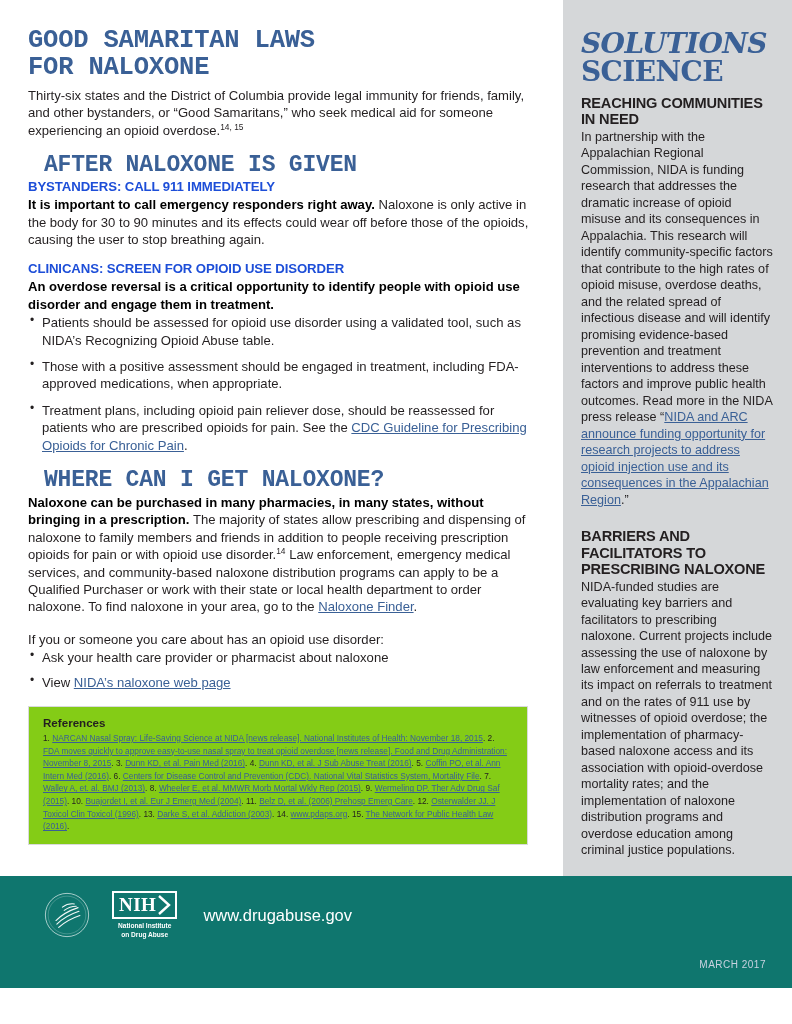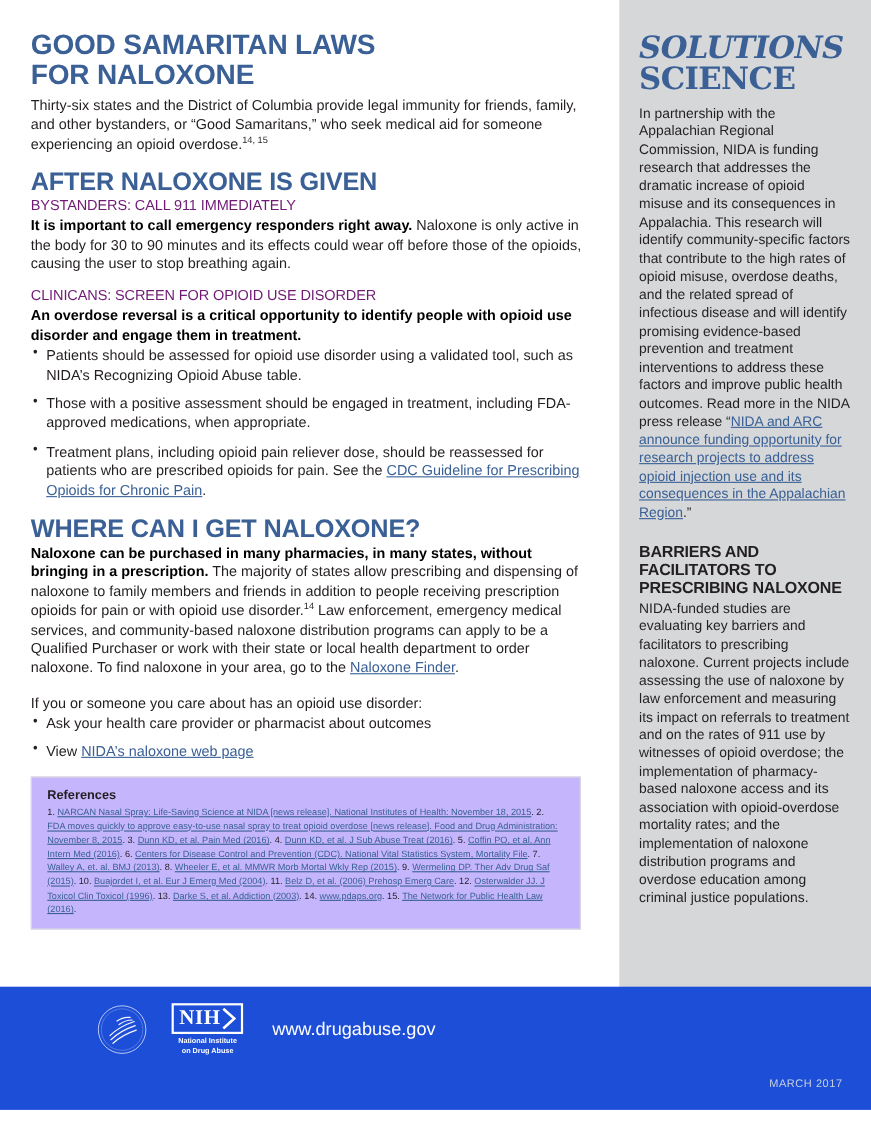--- a/index.html
+++ b/index.html
@@ -11,31 +11,31 @@
   }
   .page { position: relative; width: 792px; height: 1024px; overflow: hidden; background: #fff; }
 
   
   .body-area { display: flex; width: 792px; height: 912px; }
   .col-main { width: 563px; padding: 28px 32px 0 28px; }
   .col-side { width: 229px; background: #d5d7d9; padding: 30px 18px 0 18px; }
 
   
   .h-slab {
-    font-family: Liberation Sans, sans-serif;
+    font-family: Liberation Mono, monospace;
     font-weight: bold;
     color: #3a6096;
     letter-spacing: -0.2px;
     line-height: 1.04;
     text-transform: uppercase;
   }
   .h1 { font-size: 25.5px; margin-bottom: 6px; }
-  .h2 { font-size: 23px; margin-bottom: 1px; }
+  .h2 { font-size: 23px; margin-bottom: 1px; margin-left: 16px; }
   .sub-blue {
-    color: #701a75; font-weight: normal; font-size: 13.2px;
+    color: #1d4ed8; font-weight: bold; font-size: 13.2px;
     letter-spacing: -0.1px; margin-bottom: 2px;
   }
   p, li { color: #231f20; font-size: 13.1px; line-height: 1.33; }
   .lead { margin-bottom: 2px; }
   b, strong { font-weight: bold; color: #000; }
   sup { font-size: 8.4px; vertical-align: super; line-height: 0; }
   a.link { color: #3a6096; text-decoration: underline; }
 
   ul.bul { list-style: none; margin-top: 1px; }
   ul.bul li {
@@ -45,44 +45,43 @@
     content: "\2022"; position: absolute; left: 2px; top: -1px;
     color: #231f20; font-size: 12px;
   }
   ul.tight li { margin-bottom: 7px; }
 
   .sec { margin-bottom: 15px; }
   .sec-gap { height: 11px; }
 
   
   .refs {
-    background: #c4b5fd; border: 1px solid #d9dadb;
+    background: #84cc16; border: 1px solid #d9dadb;
     padding: 9px 16px 11px 14px; width: 500px;
   }
   .refs h4 { font-size: 11.6px; color: #231f20; font-weight: bold; margin-bottom: 3px; }
   .refs p { font-size: 8.3px; line-height: 1.52; color: #3a6096; }
   .refs a { color: #3a6096; }
   .refs .plain { color: #231f20; text-decoration: none; }
 
   
   .sb-title { line-height: 1.0; margin-bottom: 9px; }
   .sb-title div { font-family: "DejaVu Serif", serif; font-weight: bold; color: #3a6096;
     font-size: 28px; letter-spacing: -0.6px; }
   .sb-title .ital { font-style: italic; }
   .sb-h { font-size: 14.6px; font-weight: bold; color: #231f20; line-height: 1.13;
     text-transform: uppercase; margin-bottom: 1px; letter-spacing: -0.2px; }
   .sb-p { font-size: 12.6px; line-height: 1.31; color: #231f20; }
   .sb-p a { color: #3a6096; text-decoration: underline; }
   .sb-block { margin-bottom: 20px; }
 
   
   .footer {
-    position: absolute; left: 0; top: 897px; width: 792px; height: 112px;
-    background: #1d4ed8;
-    padding-left: 44px;
+    position: absolute; left: 0; top: 876px; width: 792px; height: 112px;
+    background: #0f766e;
   }
   .footer-inner { display: flex; align-items: center; height: 78px; padding-left: 44px; }
   .hhs-seal { width: 46px; height: 46px; margin-right: 22px; }
   .nih-logo { margin-right: 26px; text-align: center; }
   .nih-box {
     border: 2px solid #fff; color: #fff; font-weight: bold; font-size: 19px;
     font-family: "Liberation Serif", serif;
     padding: 1px 4px 1px 5px; display: flex; align-items: center; letter-spacing: 0.5px;
   }
   .nih-cap { color: #fff; font-size: 6.6px; line-height: 1.25; margin-top: 3px; font-weight: bold; }
@@ -126,39 +125,40 @@
       </div>
 
       <div class="sec">
         <div class="h-slab h2">WHERE CAN I GET NALOXONE?</div>
         <p><b>Naloxone can be purchased in many pharmacies, in many states, without bringing in a prescription.</b><span> The majority of states allow prescribing and dispensing of naloxone to family members and friends in addition to people receiving prescription opioids for pain or with opioid use disorder.</span><sup>14</sup><span> Law enforcement, emergency medical services, and community-based naloxone distribution programs can apply to be a Qualified Purchaser or work with their state or local health department to order naloxone. To find naloxone in your area, go to the  </span><a class="link" href="#">Naloxone Finder</a><span>.</span></p>
       </div>
 
       <div class="sec">
         <p>If you or someone you care about has an opioid use disorder:</p>
         <ul class="bul tight">
-          <li>Ask your health care provider or pharmacist about outcomes</li>
+          <li>Ask your health care provider or pharmacist about naloxone</li>
           <li><span>View </span><a class="link" href="#">NIDA’s naloxone web page</a></li>
         </ul>
       </div>
 
       <div class="refs">
         <h4>References</h4>
         <p id="refs-list"><span class="plain">1. </span><a href="#">NARCAN Nasal Spray: Life-Saving Science at NIDA [news release]. National Institutes of Health: November 18, 2015</a><span class="plain">. </span><span class="plain">2. </span><a href="#">FDA moves quickly to approve easy-to-use nasal spray to treat opioid overdose [news release].  Food and Drug Administration: November 8, 2015</a><span class="plain">. </span><span class="plain">3. </span><a href="#">Dunn KD, et al. Pain Med (2016)</a><span class="plain">. </span><span class="plain">4. </span><a href="#">Dunn KD, et al. J Sub Abuse Treat (2016)</a><span class="plain">. </span><span class="plain">5. </span><a href="#">Coffin PO, et al. Ann Intern Med (2016)</a><span class="plain">. </span><span class="plain">6. </span><a href="#">Centers for Disease Control and Prevention (CDC). National Vital Statistics System, Mortality File</a><span class="plain">. </span><span class="plain">7. </span><a href="#">Walley A, et. al. BMJ (2013)</a><span class="plain">. </span><span class="plain">8. </span><a href="#">Wheeler E, et al. MMWR Morb Mortal Wkly Rep (2015)</a><span class="plain">. </span><span class="plain">9. </span><a href="#">Wermeling DP. Ther Adv Drug Saf (2015)</a><span class="plain">. </span><span class="plain">10. </span><a href="#">Buajordet I, et al. Eur J Emerg Med (2004)</a><span class="plain">. </span><span class="plain">11. </span><a href="#">Belz D, et al. (2006) Prehosp Emerg Care</a><span class="plain">. </span><span class="plain">12. </span><a href="#">Osterwalder JJ. J Toxicol Clin Toxicol (1996)</a><span class="plain">. </span><span class="plain">13. </span><a href="#">Darke S, et al. Addiction (2003)</a><span class="plain">. </span><span class="plain">14. </span><a href="#">www.pdaps.org</a><span class="plain">. </span><span class="plain">15. </span><a href="#">The Network for Public Health Law (2016)</a><span class="plain">.</span></p>
       </div>
 
     </div>
 
     <div class="col-side">
       <div class="sb-title">
         <div class="ital">SOLUTIONS</div>
         <div>SCIENCE</div>
       </div>
 
       <div class="sb-block">
+        <div class="sb-h">REACHING COMMUNITIES IN NEED</div>
         <p class="sb-p"><span>In partnership with the Appalachian Regional Commission, NIDA is funding research that addresses the dramatic increase of opioid misuse and its consequences in Appalachia. This research will identify community-specific factors that contribute to the high rates of opioid misuse, overdose deaths, and the related spread of infectious disease and will identify promising evidence-based prevention and treatment interventions to address these factors and improve public health outcomes. Read more in the NIDA press release “</span><a href="#">NIDA and ARC announce funding opportunity for research projects to address opioid injection use and its consequences in the Appalachian Region</a><span>.”</span></p>
       </div>
 
       <div class="sb-block">
         <div class="sb-h">BARRIERS AND FACILITATORS TO PRESCRIBING NALOXONE</div>
         <p class="sb-p">NIDA-funded studies are evaluating key barriers and facilitators to prescribing naloxone. Current projects include assessing the use of naloxone by law enforcement and measuring its impact on referrals to treatment and on the rates of 911 use by witnesses of opioid overdose; the implementation of pharmacy-based naloxone access and its association with opioid-overdose mortality rates; and the implementation of naloxone distribution programs and overdose education among criminal justice populations.</p>
       </div>
     </div>
 
   </div>

